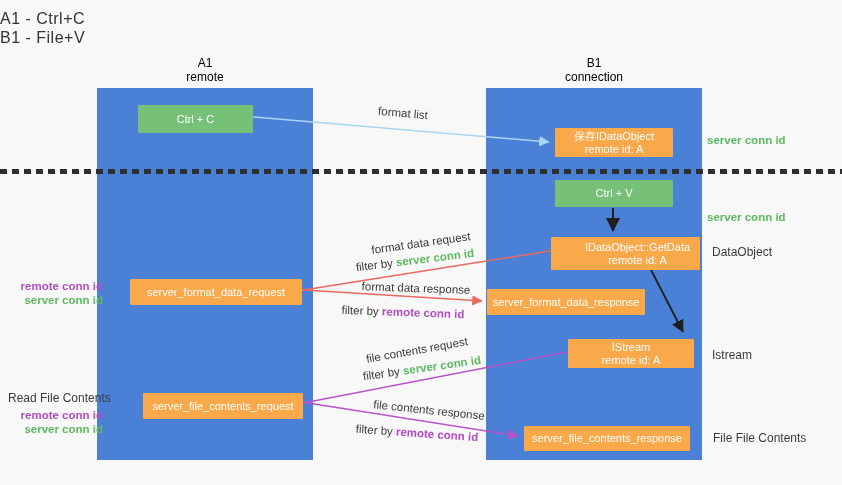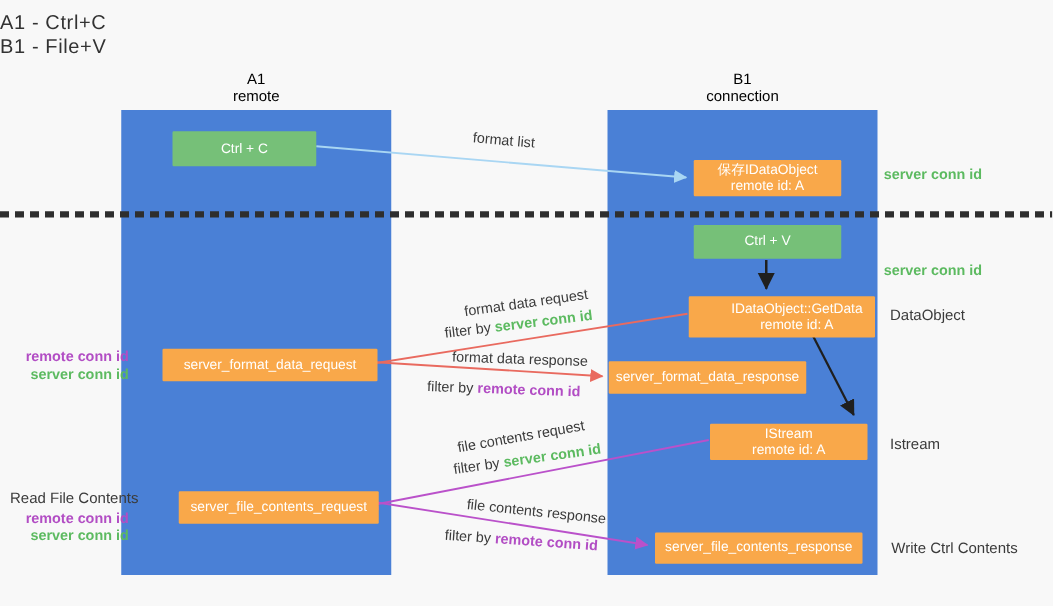--- a/index.html
+++ b/index.html
@@ -150,21 +150,21 @@
   <div class="lbl rot dark" style="left:370px;top:404px;width:118px;text-align:center;transform:rotate(6deg);">file contents response</div>
   <div class="lbl rot" style="left:352px;top:427px;width:130px;text-align:center;transform:rotate(4deg);">
     <span class="dark">filter by</span>
     <span class="purple-t">remote conn id</span>
   </div>
 
   <div class="lbl green-t" style="left:707px;top:134px;">server conn id</div>
   <div class="lbl green-t" style="left:707px;top:211px;">server conn id</div>
   <div class="lbl side" style="left:712px;top:246px;">DataObject</div>
   <div class="lbl side" style="left:712px;top:349px;">Istream</div>
-  <div class="lbl side" style="left:713px;top:432px;">Write Ctrl Contents</div>
+  <div class="lbl side" style="left:713px;top:432px;">File File Contents</div>
 
   <div class="lbl side" style="left:8px;top:392px;">Read File Contents</div>
 
   <div class="conn-stack" style="left:0;top:279px;">
     <div class="purple-t">remote conn id</div>
     <div class="green-t">server conn id</div>
   </div>
 
   <div class="conn-stack" style="left:0;top:408px;">
     <div class="purple-t">remote conn id</div>

